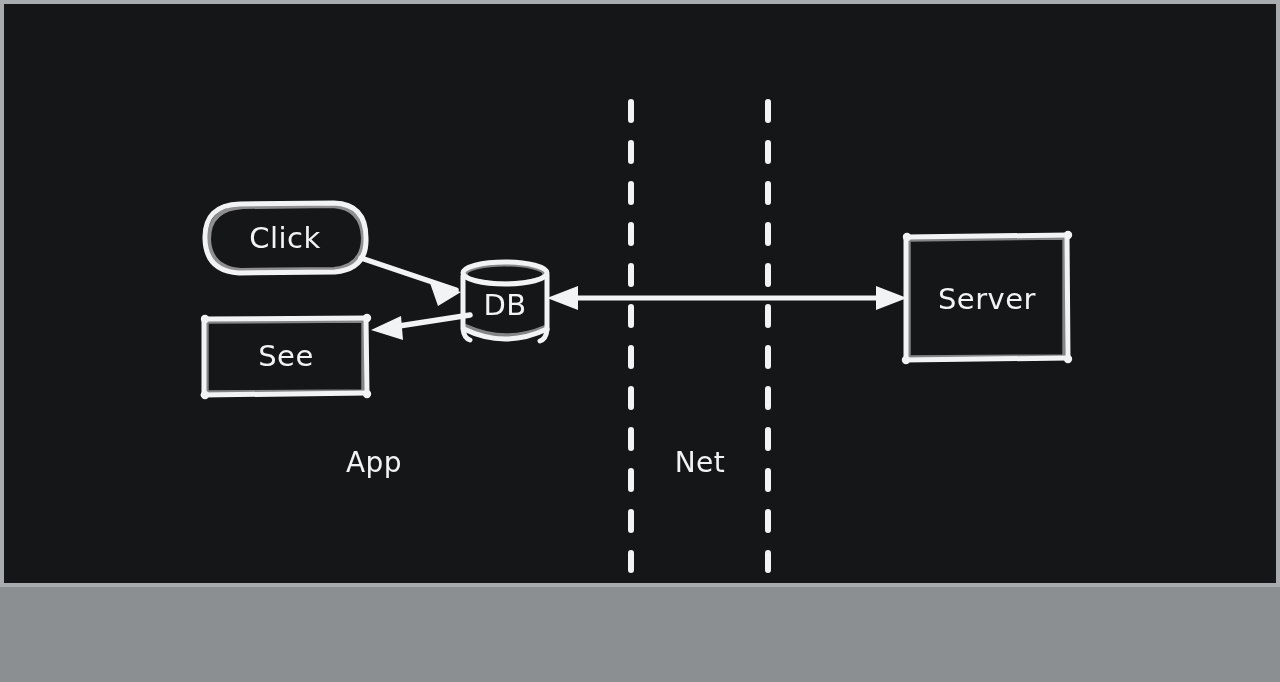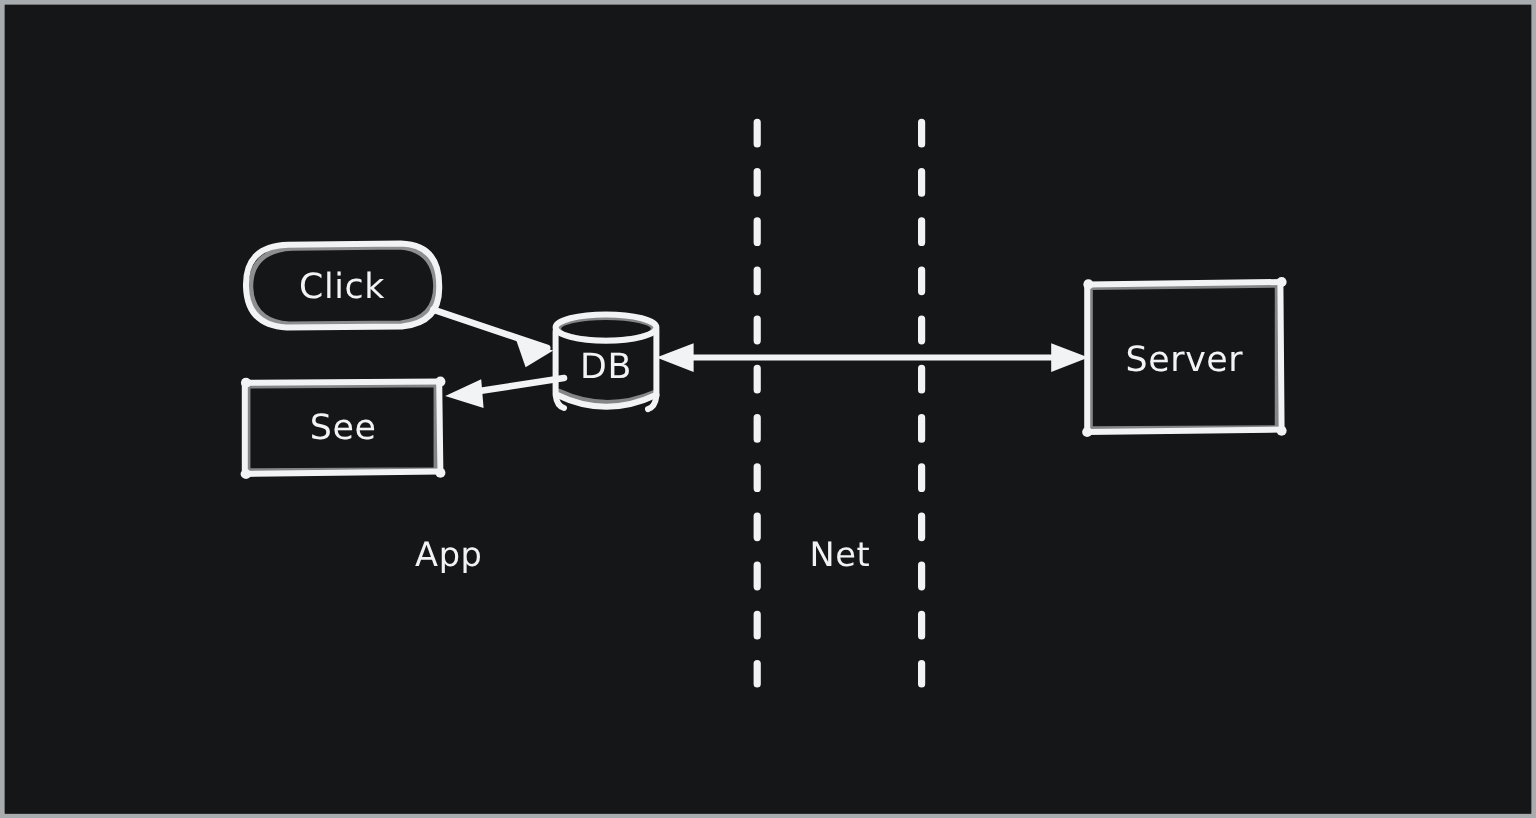--- a/index.html
+++ b/index.html
@@ -9,21 +9,21 @@
   }
   body {
     width: 1280px;
     height: 682px;
     overflow: hidden;
     font-family: "DejaVu Sans", sans-serif;
   }
   #app-frame {
     position: relative;
     width: 1280px;
-    height: 682px;
+    height: 587px;
     box-sizing: border-box;
     border: 4px solid #a9acae;
     background: #141618;
   }
   #canvas-surface {
     position: absolute;
     inset: 0;
     background: #141618;
   }
   #diagram-svg {

